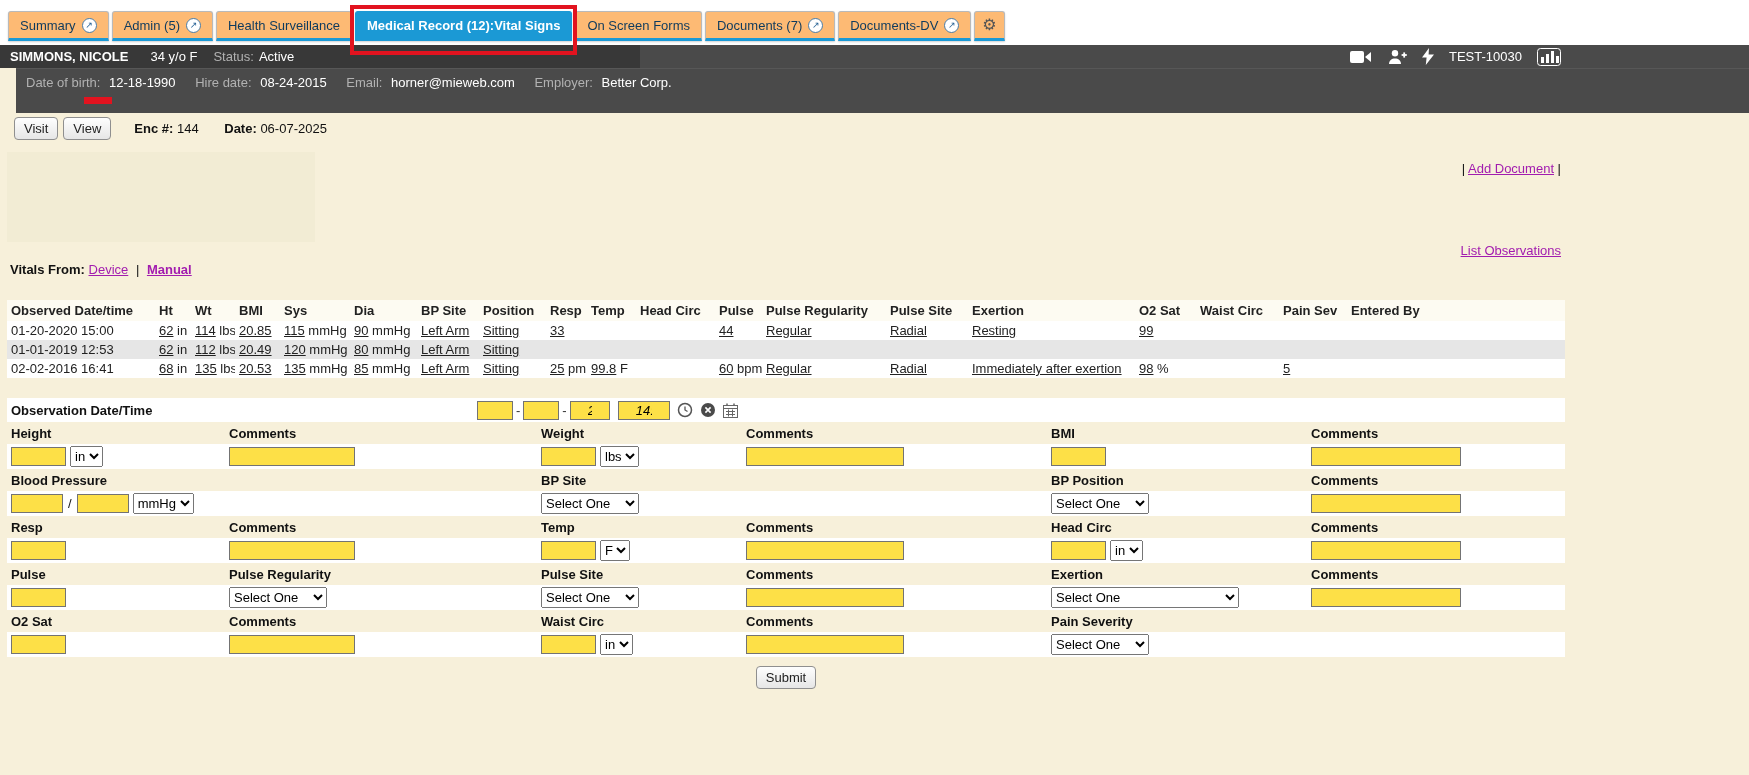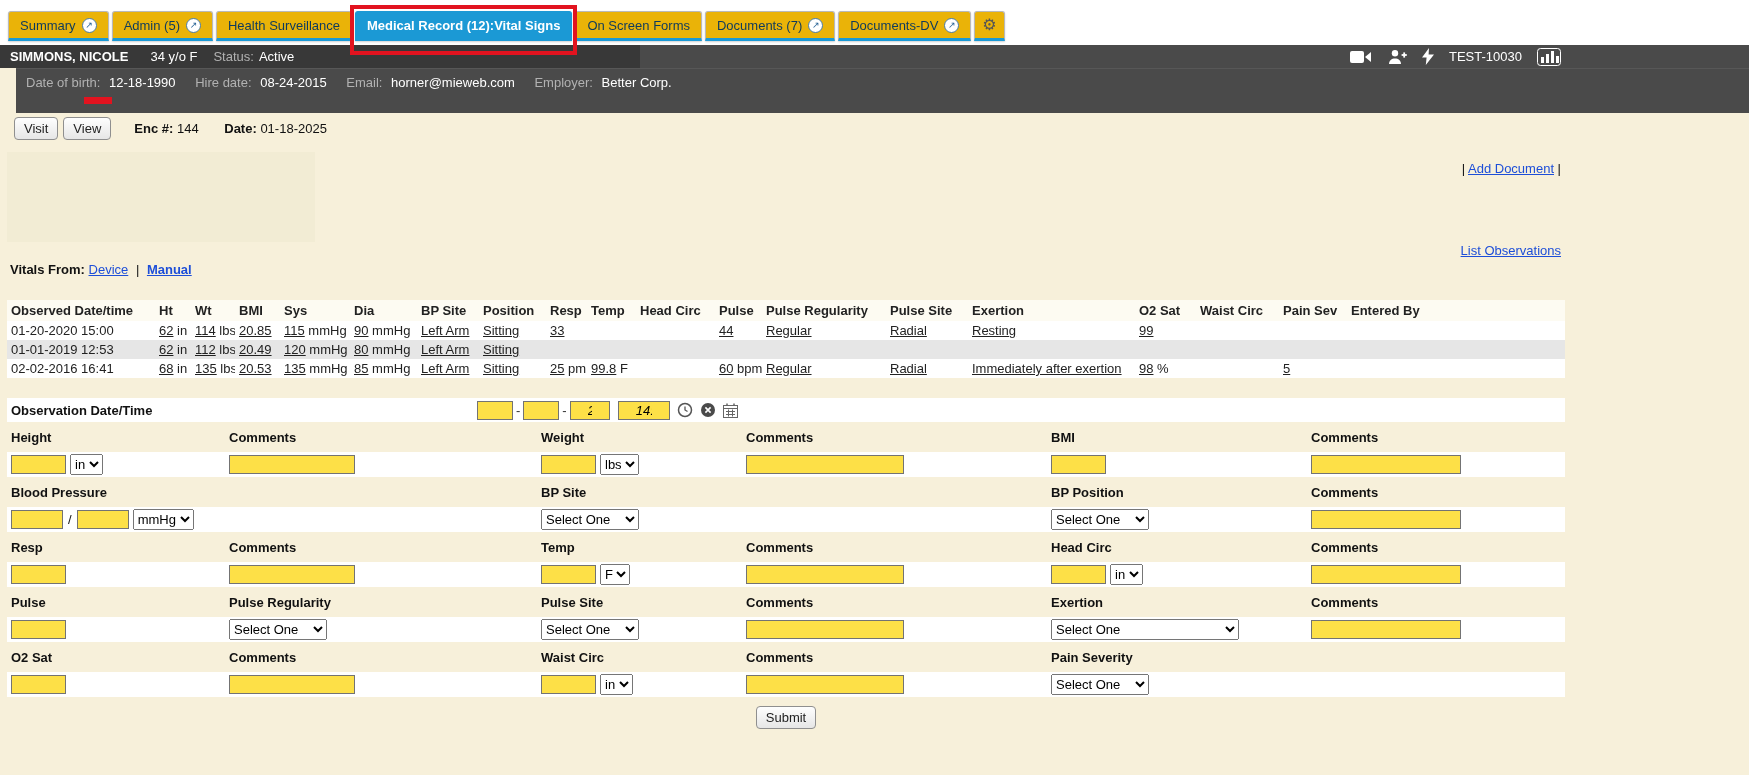--- a/index.html
+++ b/index.html
@@ -3,21 +3,21 @@
 <meta charset="utf-8">
 <style>
   * { margin:0; padding:0; box-sizing:border-box; }
   html,body { width:1749px; height:775px; overflow:hidden; }
   body { background:#f7f0da; font-family:"Liberation Sans", sans-serif; font-size:13px; color:#111; position:relative; }
 
   
   .tabbar { position:absolute; top:0; left:0; width:100%; height:45px; background:#fff;
             display:flex; align-items:flex-end; padding-left:8px; gap:3px; z-index:20; }
   .tab { display:inline-flex; align-items:center; gap:6px; height:30px; padding:0 11px;
-         background:#eab308; border:1px solid #b9b9b9; border-bottom:3px solid #1b99d5;
+         background:#fdba74; border:1px solid #b9b9b9; border-bottom:3px solid #1b99d5;
          border-radius:3px 3px 0 0; color:#0d3a5e; font-size:13px; margin-bottom:4px;
          box-shadow:0 1px 2px rgba(0,0,0,.18); position:relative; cursor:pointer; white-space:nowrap; }
   .tab.active { background:#1b99d5; border-color:#1b99d5; color:#fff; font-weight:bold; }
   .tab.annotated::after { content:""; position:absolute; top:-7px; left:-6px; right:-6px; bottom:-17px;
          border:4px solid #e2131f; z-index:60; pointer-events:none; }
   .popout { display:inline-flex; align-items:center; justify-content:center; width:15px; height:15px;
             border:1px solid #4a7ca6; border-radius:50%; font-size:9px; color:#2a6496; background:#fff; flex:0 0 auto; }
   .tab.gear { padding:0 7px; }
   .gearglyph { font-size:16px; color:#555; line-height:1; }
 
@@ -42,41 +42,41 @@
          padding:3px 9px; font-size:13px; color:#222; font-family:inherit; cursor:pointer; }
   .visitbar .btn { margin-right:5px; }
   .encinfo { margin-left:18px; }
   .blbl { font-weight:bold; }
   .encinfo .gap { margin-left:22px; }
 
   
   .panel { position:absolute; left:7px; top:152px; width:308px; height:90px; background:#f2ecd4; }
   .adddoc { position:absolute; top:161px; right:188px; }
   .listobs { position:absolute; top:243px; right:188px; }
-  .tlink { color:#1d4ed8; text-decoration:underline; cursor:pointer; }
+  .tlink { color:#a21caf; text-decoration:underline; cursor:pointer; }
   .vitalsfrom { position:absolute; top:262px; left:10px; }
   .bold { font-weight:bold; }
   .sep { margin:0 4px; }
 
   
   table.vitals { position:absolute; top:300px; left:7px; width:1558px; border-collapse:collapse;
                  table-layout:fixed; font-size:13px; color:#222; }
   table.vitals th { text-align:left; font-weight:bold; padding:3px 4px; height:15px; background:#fdfbf2;
                     white-space:nowrap; overflow:hidden; }
   table.vitals td { padding:2px 4px; height:15px; background:#fff; white-space:nowrap; overflow:hidden; }
   table.vitals tr.striped td { background:#e6e6e6; }
   .vlink { text-decoration:underline; cursor:pointer; color:#222; }
   .unit { color:#222; }
 
   
   .formwrap { position:absolute; top:398px; left:7px; width:1558px; color:#111; }
   .dtrow { display:flex; align-items:center; height:24px; background:#fff; padding-left:4px; }
   .dtlabel { font-weight:bold; width:466px; }
   .frow { display:grid; grid-template-columns:218px 312px 205px 305px 260px 1fr; align-items:center; padding-left:4px; }
-  .frow.lbl { height:30px; font-weight:bold; }
+  .frow.lbl { height:22px; font-weight:bold; }
   .frow.inp { height:25px; background:#fff; }
   .fcell { display:flex; align-items:center; }
   .ti { border:1px solid #737373; height:19px; font-size:13px; font-family:inherit; padding:0 17px; background:#fde047;font-style:italic; }
   .w26{width:26px}.w40{width:40px}.w52{width:52px}.w55{width:55px}.w126{width:126px}.w150{width:150px}.w158{width:158px}
   select { font-size:13px; font-family:inherit; height:21px; margin-left:4px; }
   .fcell select:first-child { margin-left:0; }
   select.w98 { width:98px; } select.wex { width:188px; }
   .slash { margin:0 5px; }
   .dash { margin:0 3px; color:#333; }
   .dticon { margin-left:7px; display:inline-flex; align-items:center; cursor:pointer; }
@@ -167,21 +167,21 @@
 </div>
 <div class="redmark"></div>
 
 <div class="visitbar">
   <button class="btn">Visit</button>
   <button class="btn">View</button>
   <span class="encinfo">
     <span class="blbl">Enc #:</span>
     <span>144</span>
     <span class="blbl gap">Date:</span>
-    <span>01-18-2025</span>
+    <span>06-07-2025</span>
   </span>
 </div>
 
 <div class="panel"></div>
 
 <div class="adddoc">
   <span>| </span><a class="tlink">Add Document</a><span> |</span>
 </div>
 <div class="listobs">
   <a class="tlink">List Observations</a>

